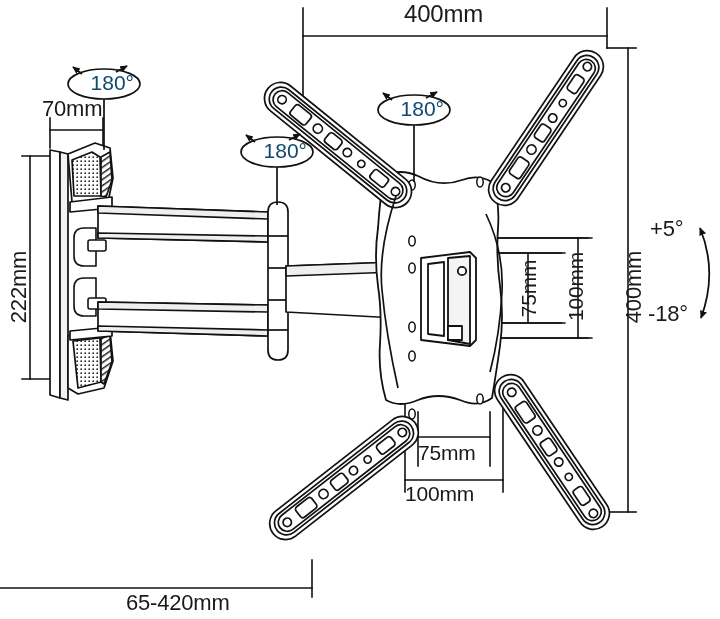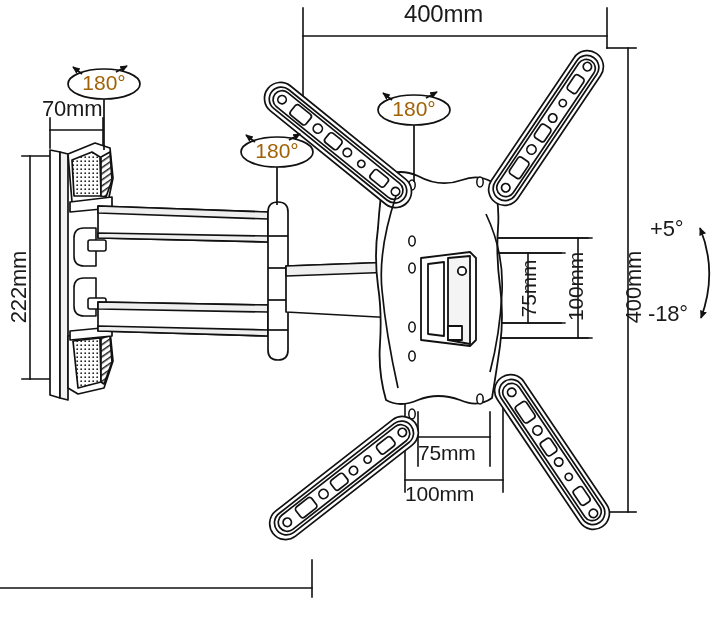--- a/index.html
+++ b/index.html
@@ -28,24 +28,24 @@
     position: absolute;
     font-family: "Liberation Sans", sans-serif;
     color: #1a1a1a;
     white-space: nowrap;
     line-height: 1;
     letter-spacing: -0.2px;
   }
   .rot-label {
     position: absolute;
     font-family: "Liberation Sans", sans-serif;
-    color: #a16207;
+    color: #0c4a6e;
     white-space: nowrap;
     line-height: 1;
-    text-align: center;
+    text-align: right;
   }
   .vert-lbl {
     transform-origin: 50% 50%;
   }
 </style>
 </head>
 <body>
 
 <div id="diagram-root">
 
@@ -302,20 +302,21 @@
   </svg>
 
   <div class="dim-label" style="left:404px; top:2px; font-size:24px;">400mm</div>
 
   <div class="dim-label vert-lbl" style="left:598px; top:276px; font-size:22px; transform: rotate(-90deg);">400mm</div>
 
   <div class="dim-label vert-lbl" style="left:-17px; top:276px; font-size:22px; transform: rotate(-90deg);">222mm</div>
 
   <div class="dim-label" style="left:42px; top:98px; font-size:22px;text-align:center;">70mm</div>
 
+  <div class="dim-label" style="left:126px; top:592px; font-size:22px;">65-420mm</div>
 
   <div class="dim-label vert-lbl" style="left:500px; top:278px; font-size:21px; transform: rotate(-90deg);">75mm</div>
 
   <div class="dim-label vert-lbl" style="left:541px; top:276px; font-size:21px; transform: rotate(-90deg);">100mm</div>
 
   <div class="dim-label" style="left:418px; top:442px; font-size:21px;">75mm</div>
 
   <div class="dim-label" style="left:405px; top:483px; font-size:21px;">100mm</div>
 
   <div class="rot-label" style="left:74px; top:72px; width:60px; font-size:21px;">180°</div>

